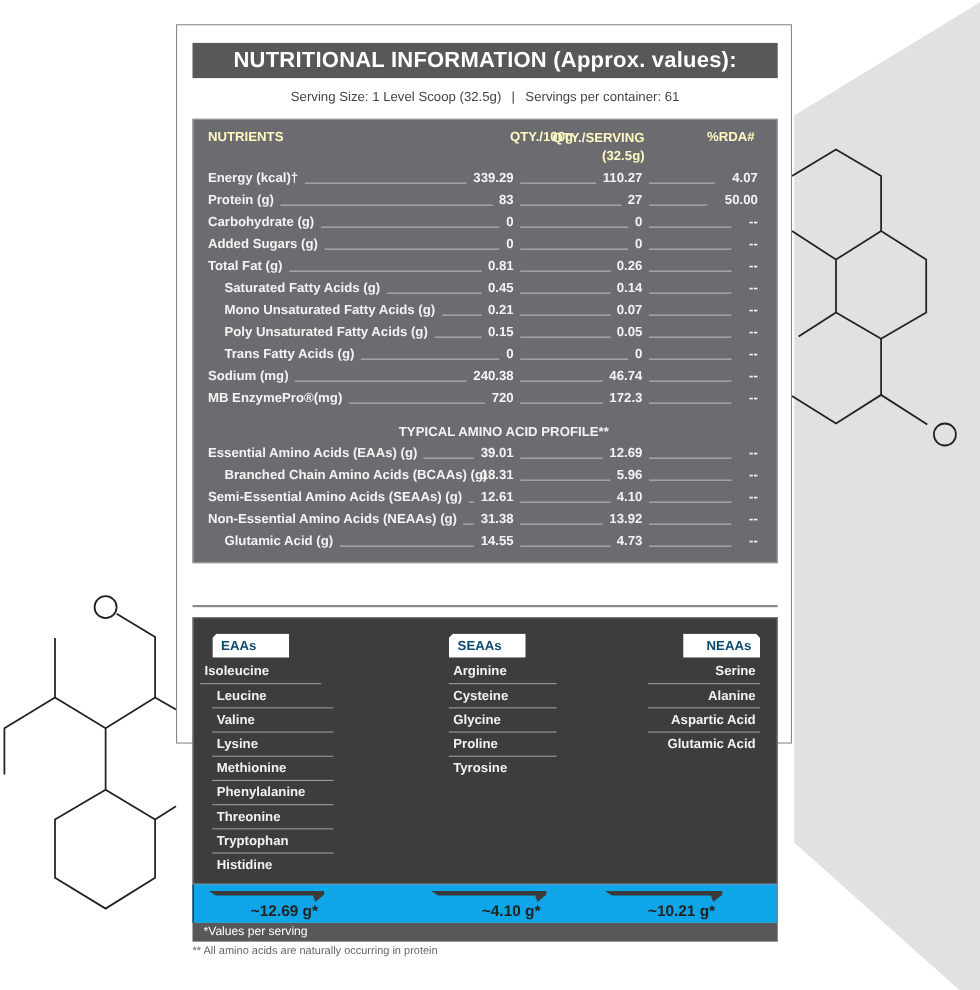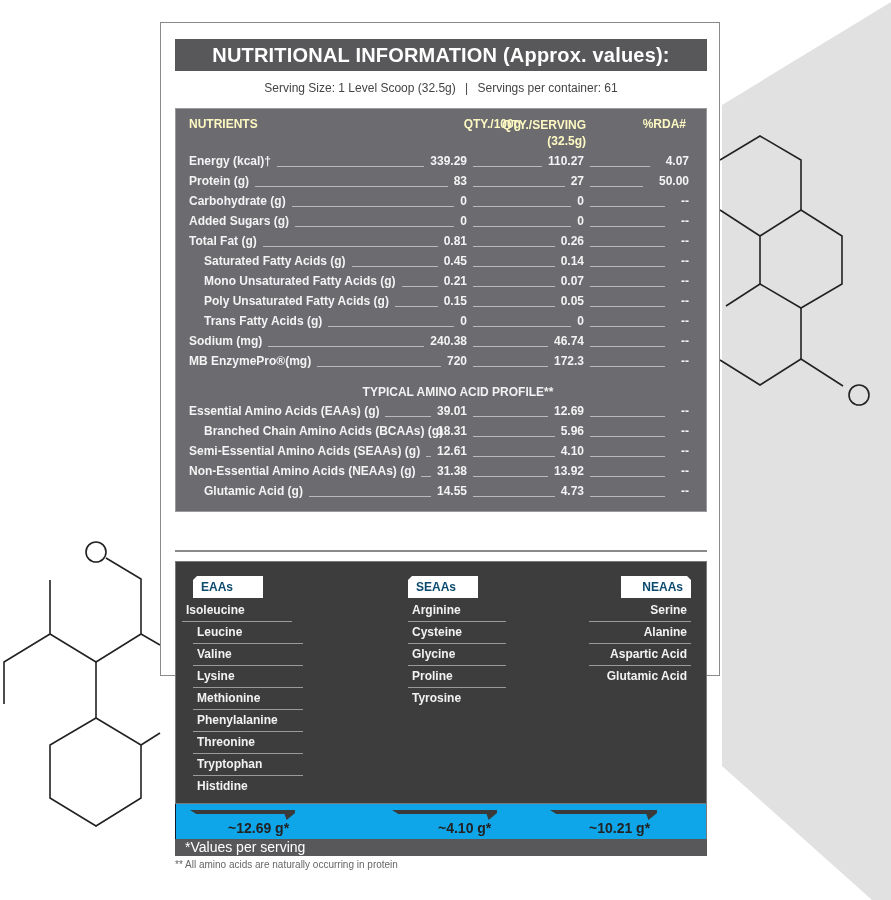--- a/index.html
+++ b/index.html
@@ -80,21 +80,21 @@
   }
   .wedge {
     position:absolute; top:6px; height:10px; background:#3a3a3a;
     clip-path:polygon(0 0, 100% 0, 100% 30%, 92% 100%, 90% 40%, 6% 40%);
   }
   .total-val {
     position:absolute; top:16px; font-size:14px; font-weight:bold; color:#222;
   }
   .values-bar {
     position:absolute; left:14px; top:816px; width:532px; height:17px; background:#58585a;
-    color:#fff; font-size:14px; line-height:17px; padding-left:10px; box-sizing:border-box;
+    color:#fff; font-size:11px; line-height:17px; padding-left:10px; box-sizing:border-box;
   }
   .footnote {
     position:absolute; left:14px; top:836px; font-size:10px; color:#666;
   }
 </style>
 </head>
 <body>
 
 <svg class="bg-svg" viewBox="0 0 891 900">
   <polygon points="722,105 891,2 891,900 872,900 722,766" fill="#e1e1e1"></polygon>

